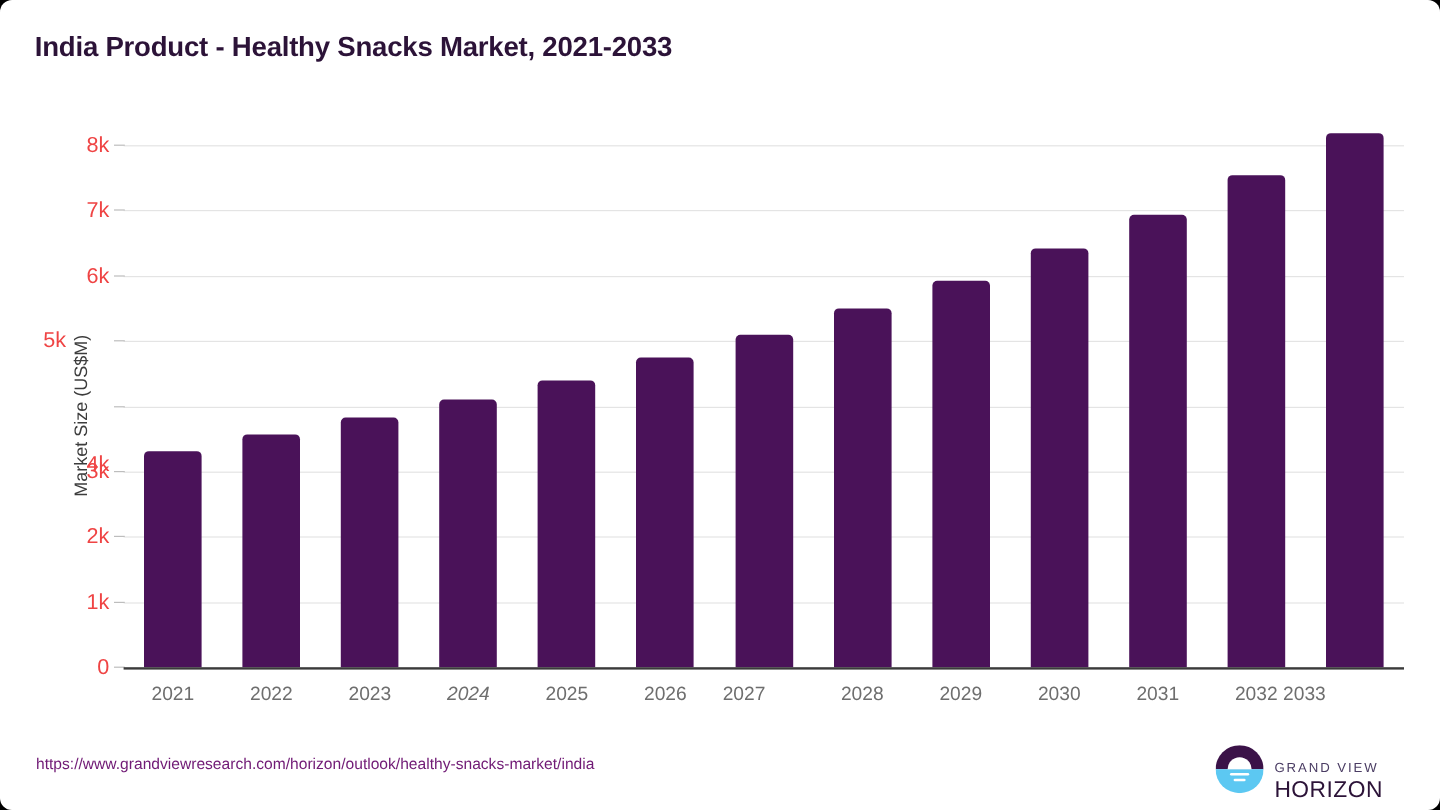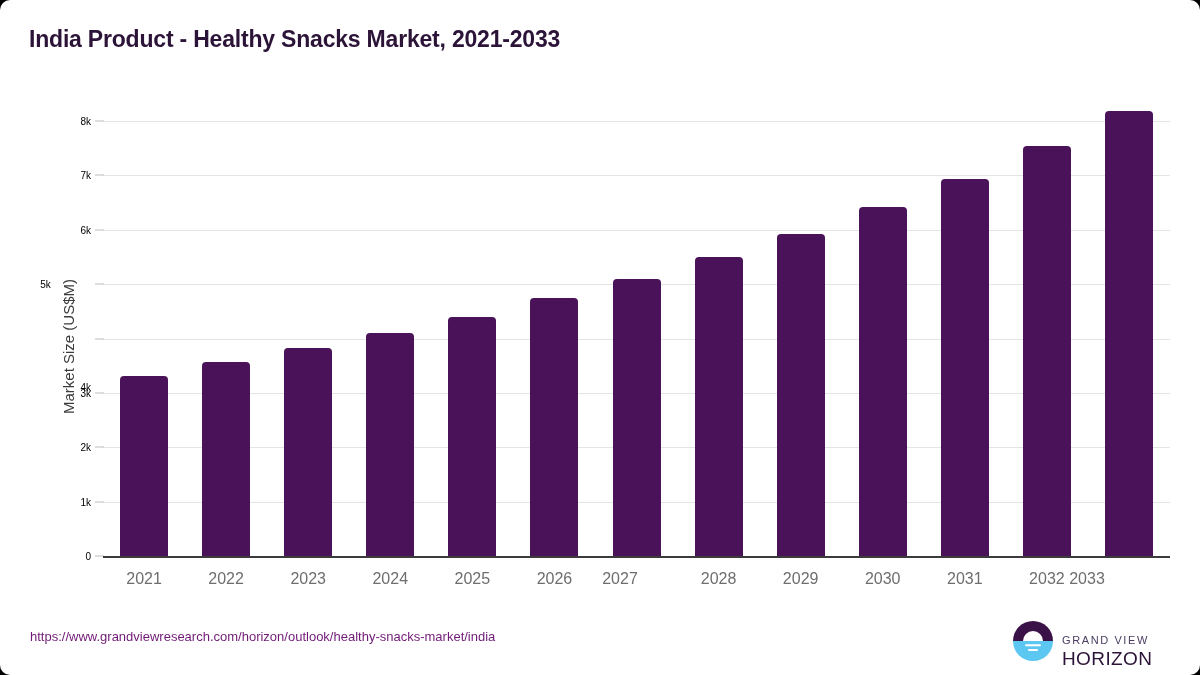--- a/index.html
+++ b/index.html
@@ -62,22 +62,22 @@
   #ylabels {
     position: absolute;
     left: 0; top: 0; width: 1200px; height: 675px;
     pointer-events: none;
   }
   .ytick-row {
     position: absolute;
     left: 0;
     width: 91px;
     text-align: right;
-    font-size: 10px;
-    color: #000000;
+    font-size: 18px;
+    color: #ef4444;
     transform: translateY(-50%);
   }
   .ytick-dash {
     position: absolute;
     width: 9px;
     height: 1px;
     background: #BDBDBD;
     left: 95px;
     transform: translateY(-0.5px);
   }
@@ -218,21 +218,21 @@
       <div class="ytick-row" style="top: 121px;">8k</div>
       <div class="ytick-dash" style="top: 121px;"></div>
     </div>
 
   <div id="axis-baseline"></div>
 
   <div id="xlabels">
       <div class="xtick-label" style="left: 104.038px;">2021</div>
       <div class="xtick-label" style="left: 186.115px;">2022</div>
       <div class="xtick-label" style="left: 268.192px;">2023</div>
-      <div class="xtick-label" style="left: 350.269px;">2024</div>
+      <div class="xtick-label" style="left: 350.269px; font-style: italic;">2024</div>
       <div class="xtick-label" style="left: 432.346px;">2025</div>
       <div class="xtick-label" style="left: 514.423px;">2026</div>
       <div class="xtick-label" style="left: 580px;">2027</div>
       <div class="xtick-label" style="left: 678.577px;">2028</div>
       <div class="xtick-label" style="left: 760.654px;">2029</div>
       <div class="xtick-label" style="left: 842.731px;">2030</div>
       <div class="xtick-label" style="left: 924.808px;">2031</div>
       <div class="xtick-label" style="left: 1006.88px;">2032</div>
       <div class="xtick-label" style="left: 1047px;">2033</div>
     </div>

